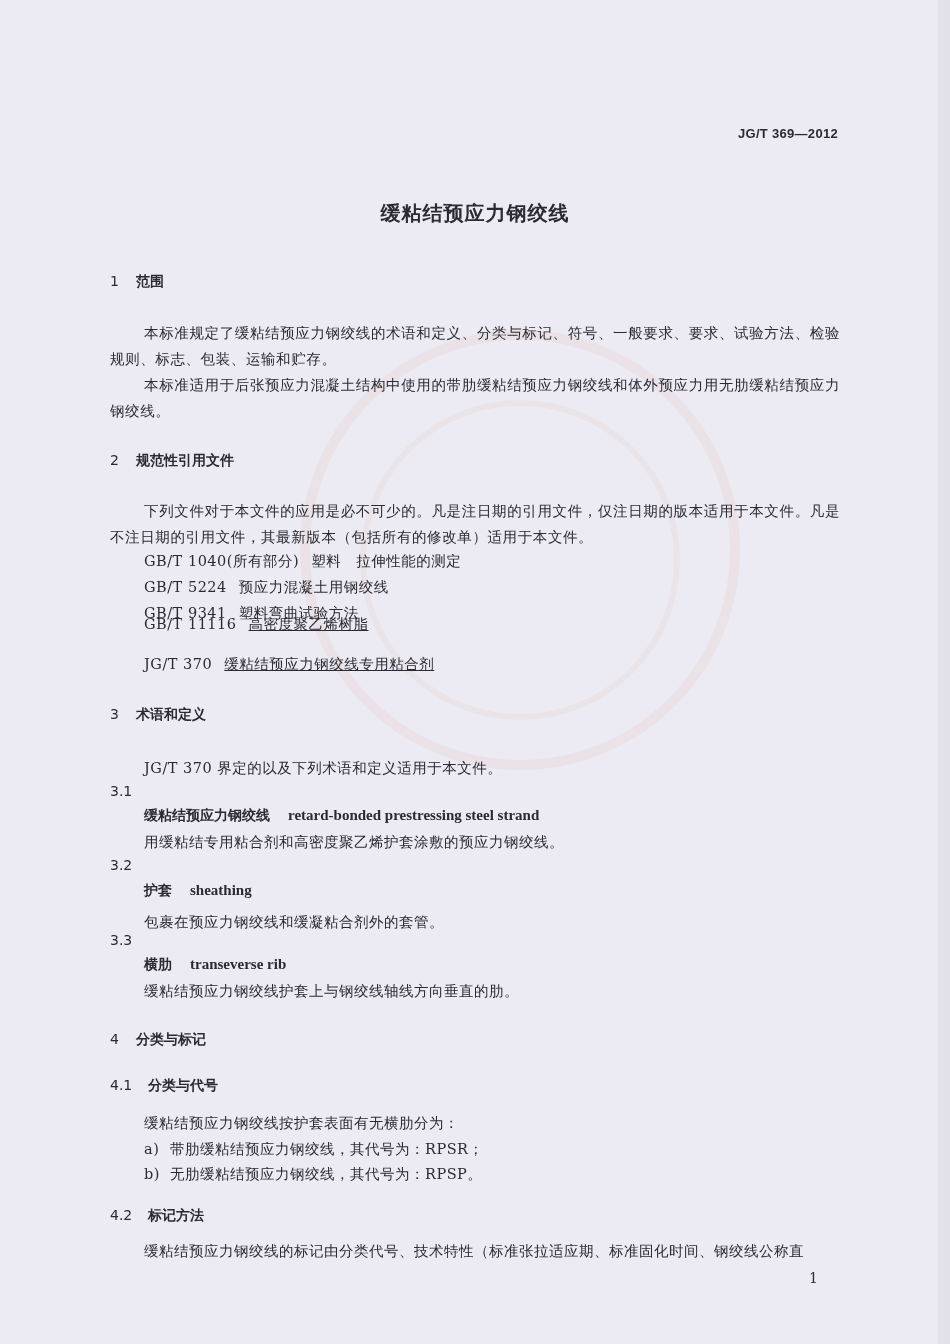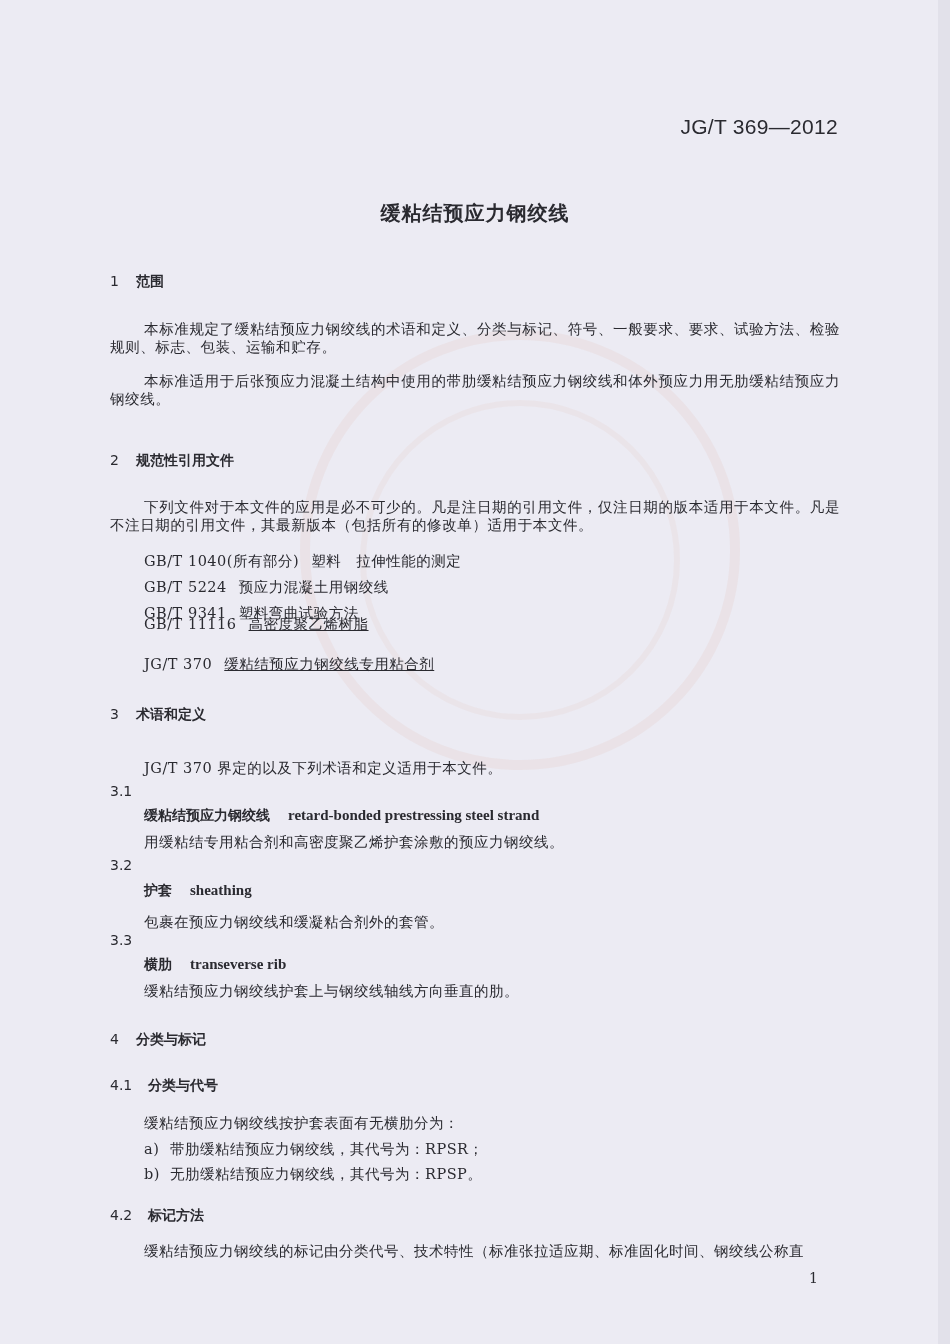--- a/index.html
+++ b/index.html
@@ -25,38 +25,38 @@
     border: 10px solid rgba(230, 190, 175, 0.18);
     box-sizing: border-box;
   }
   .stamp-inner {
     position: absolute; left: 360px; top: 400px; width: 320px; height: 320px;
     border-radius: 50%;
     border: 6px solid rgba(230, 190, 175, 0.14);
     box-sizing: border-box;
   }
   .std-code {
-    position: absolute; right: 112px; top: 115px;
+    position: absolute; right: 112px; top: 126px;
     font-family: "Liberation Sans Narrow", "Liberation Sans", sans-serif;
-    font-weight: normal; font-size: 21px; letter-spacing: 0.3px;
+    font-weight: bold; font-size: 13px; letter-spacing: 0.3px;
   }
   .doc-title {
     position: absolute; left: 0; width: 950px; top: 200px; text-align: center;
     font-family: "DejaVu Sans", sans-serif; font-weight: bold; font-size: 20px;
     letter-spacing: 1px;
   }
   .h {
     position: absolute; left: 110px;
     font-family: "DejaVu Sans", sans-serif; font-size: 14px; font-weight: bold;
   }
   .h .num { display: inline-block; width: 26px; font-weight: normal; }
   .sub .num { width: 38px; }
   .p {
     position: absolute; left: 110px; width: 730px;
-    font-size: 14.5px; line-height: 18px; text-indent: 34px; text-align: justify;
+    font-size: 14.5px; line-height: 26px; text-indent: 34px; text-align: justify;
     letter-spacing: 0.6px;
   }
   .line {
     position: absolute; left: 144px;
     font-size: 14.5px; letter-spacing: 0.5px; white-space: nowrap;
   }
   .ref-code { display: inline-block; margin-right: 12px; }
   .clause {
     position: absolute; left: 110px; font-family: "DejaVu Sans", sans-serif; font-size: 14px;
   }

